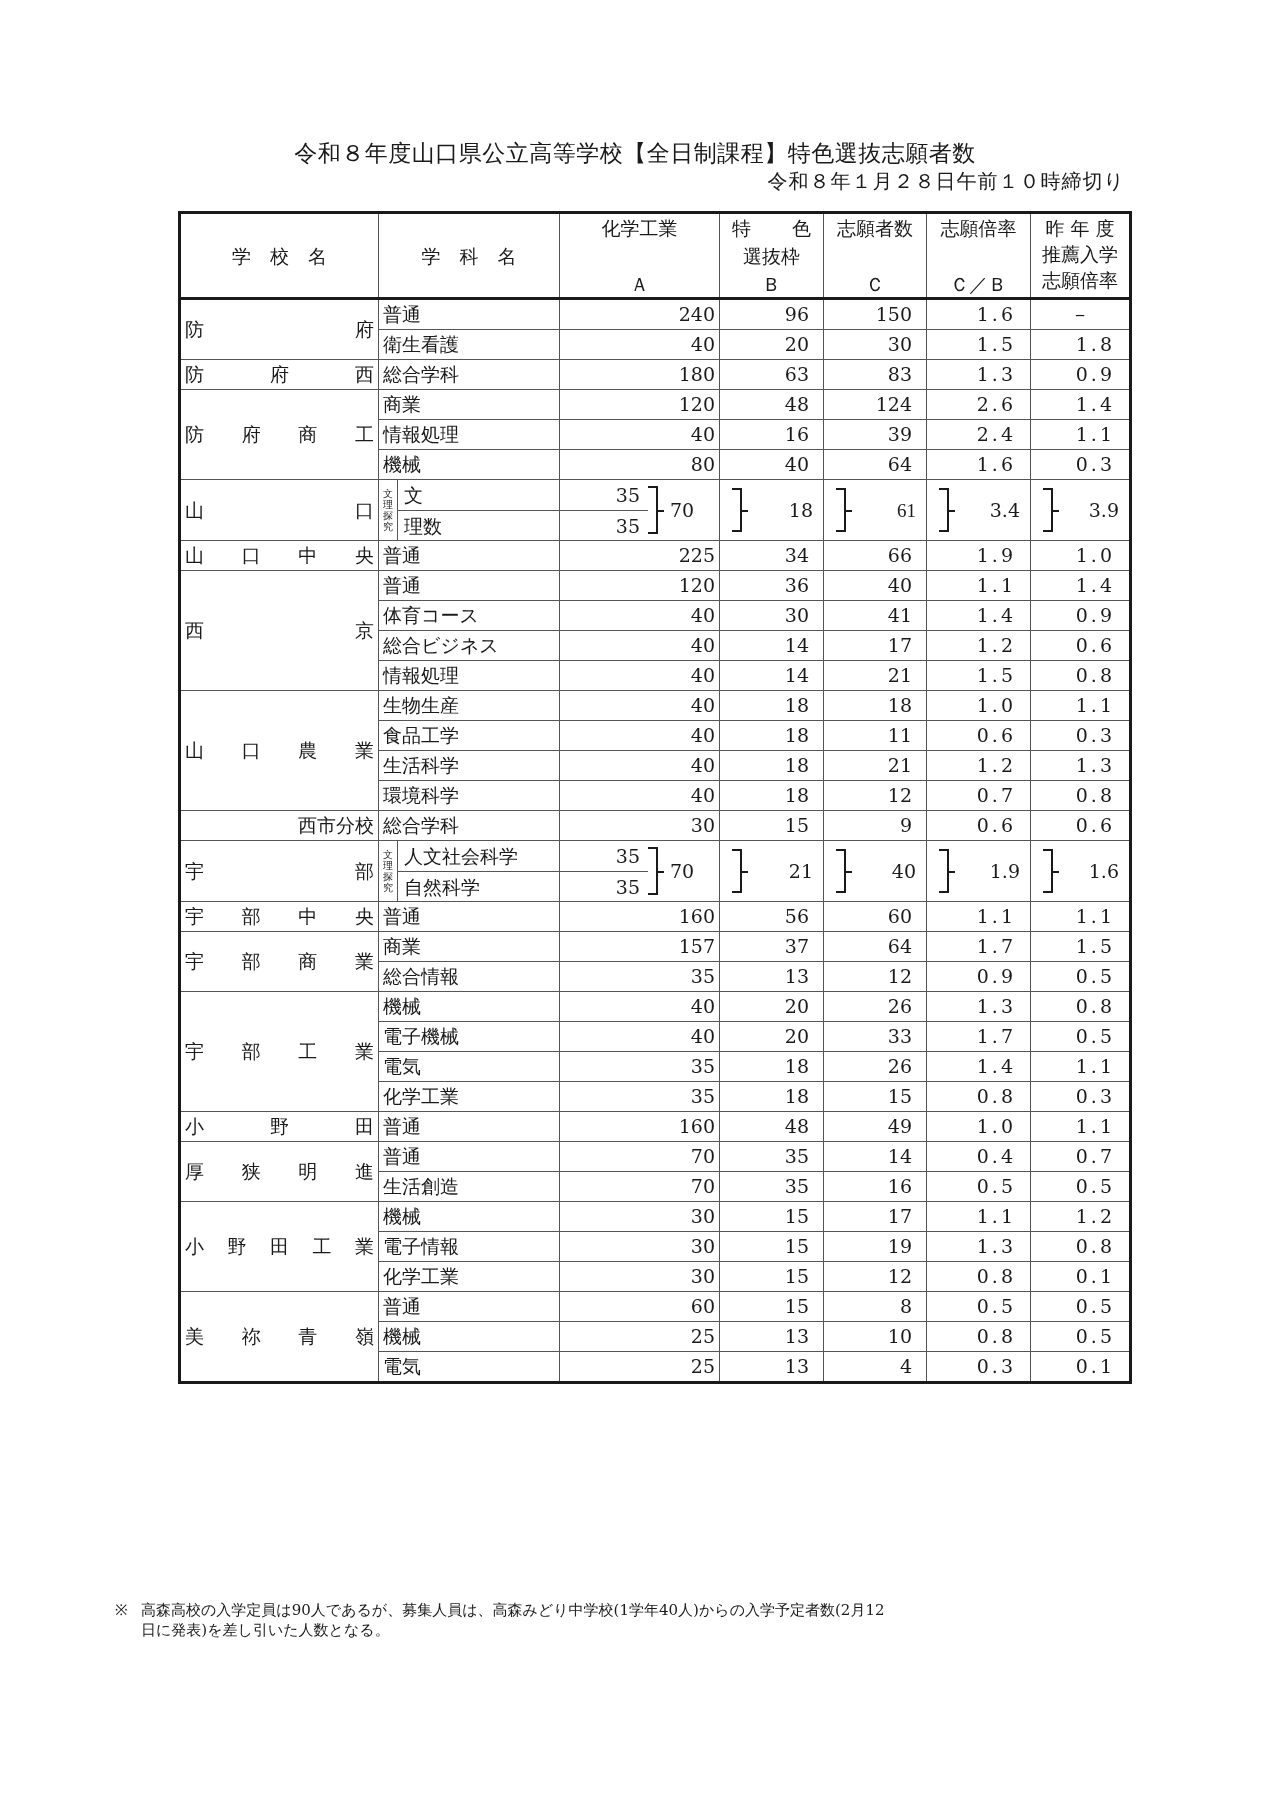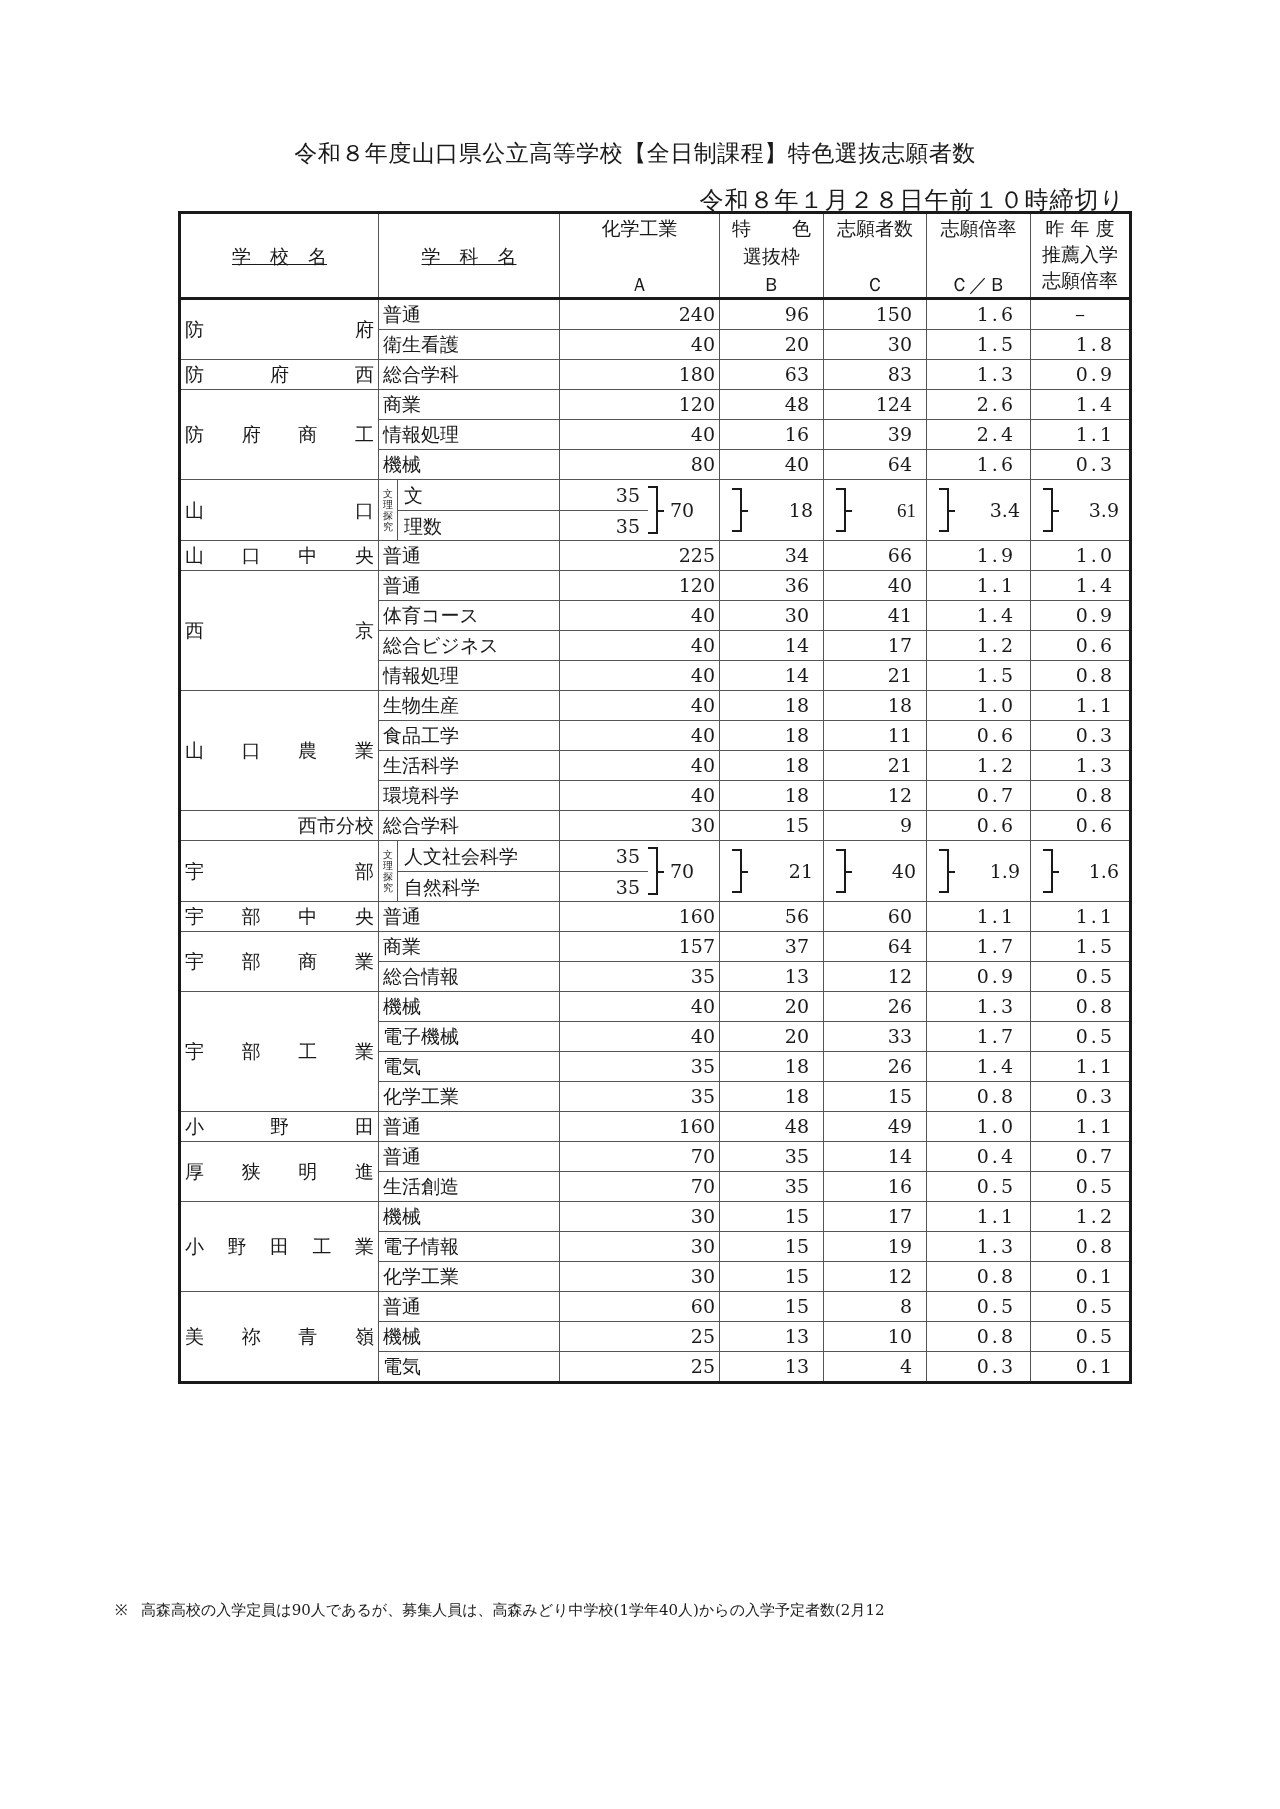--- a/index.html
+++ b/index.html
@@ -1,26 +1,26 @@
 <!DOCTYPE html>
 <html><head>
 <meta charset="utf-8">
 <style>
   html,body{margin:0;padding:0;background:#ffffff;}
   body{width:1280px;height:1809px;position:relative;overflow:hidden;
        font-family:"DejaVu Serif","Liberation Serif",serif;color:#1a1a1a;}
   .title{position:absolute;left:0;width:1280px;top:138px;text-align:center;
          font-size:23px;letter-spacing:0.5px;padding-right:10px;box-sizing:border-box;}
-  .deadline{position:absolute;right:155px;top:184px;font-size:24px;letter-spacing:1px;}
+  .deadline{position:absolute;right:155px;top:168px;font-size:20px;letter-spacing:1px;}
   table.main{position:absolute;left:178px;top:211px;border-collapse:collapse;
        border:3px solid #1a1a1a;table-layout:fixed;font-size:19px;}
   table.main td, table.main th{border:1px solid #555;padding:0 4px;height:29px;
        line-height:29px;white-space:nowrap;overflow:hidden;font-weight:normal;}
   table.main thead th{border-bottom:3px solid #1a1a1a;vertical-align:top;line-height:26px;padding-top:1px;height:82px;}
-  .h-center{text-align:center;vertical-align:middle !important;text-decoration:underline;}
+  .h-center{text-align:center;vertical-align:middle !important;}
   .num{text-align:right;padding-right:14px !important;}
   .num-a{text-align:right;}
   .school{vertical-align:middle;padding:0 4px !important;}
   .spread{display:flex;justify-content:space-between;}
   .branch{text-align:right;}
   .dept{text-align:left;padding-left:4px !important;}
   .hdr-lines{display:flex;flex-direction:column;align-items:center;justify-content:space-between;height:82px;}
   .hdr-spread{display:flex;justify-content:space-between;width:100%;}
   .tiny{font-size:10px;line-height:11px;display:flex;flex-direction:column;align-items:center;justify-content:center;
         width:18px;border-right:1px solid #555;height:60px;}
@@ -589,13 +589,14 @@
         <td class="num"><span>13</span></td>
         <td class="num"><span>4</span></td>
         <td class="num" style="letter-spacing:3px;"><span>0.3</span></td>
         <td class="num" style="letter-spacing:3px;"><span>0.1</span></td>
       </tr>
     </tbody>
 </table>
 
 <div class="footnote">
   <div><span class="mark">※</span><span>高森高校の入学定員は90人であるが、募集人員は、高森みどり中学校(1学年40人)からの入学予定者数(2月12</span></div>
+  <div class="l2">日に発表)を差し引いた人数となる。</div>
 </div>
 
 </body></html>

